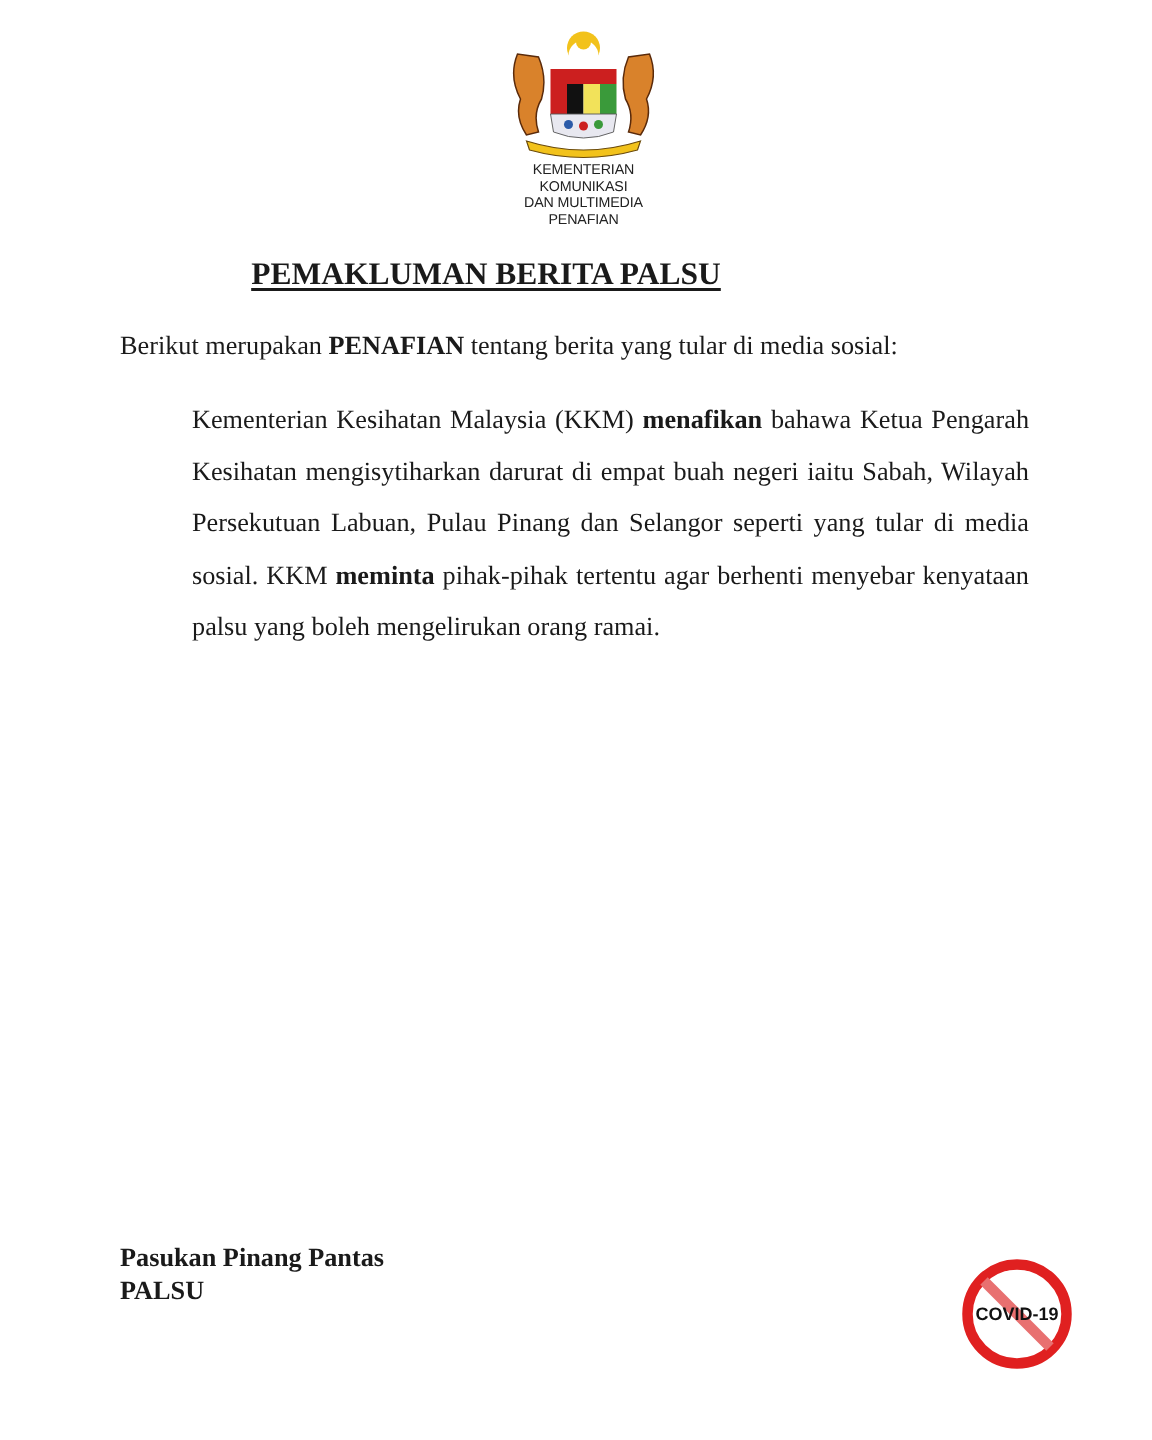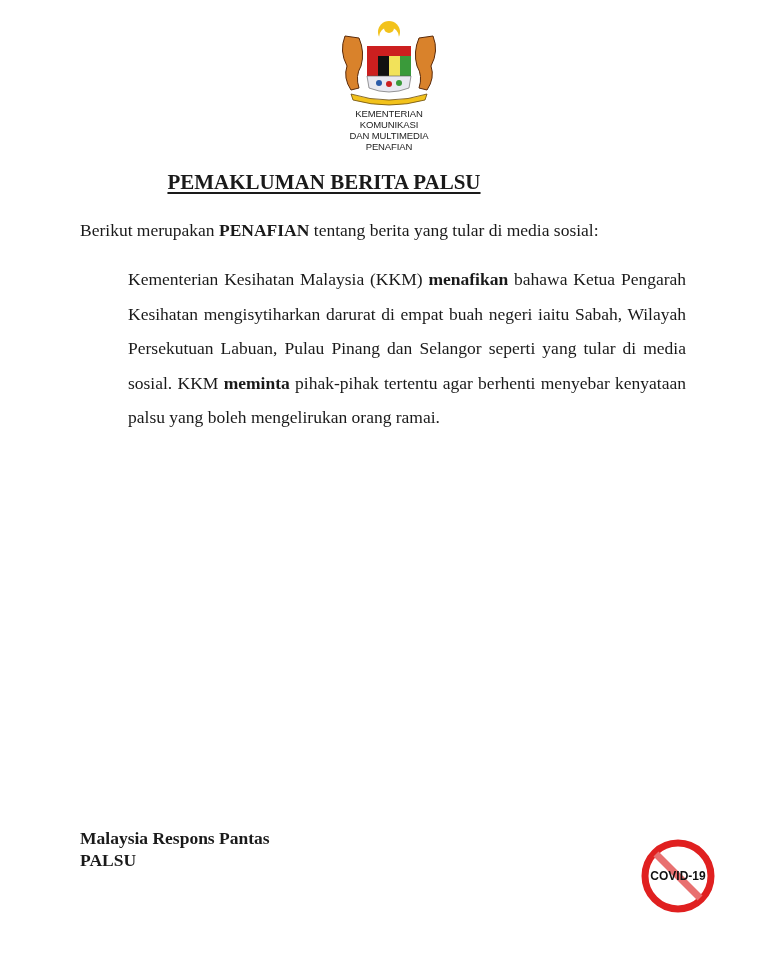--- a/index.html
+++ b/index.html
@@ -58,21 +58,21 @@
   </div>
 </div>
 
 <div class="title">PEMAKLUMAN BERITA PALSU</div>
 
 <div class="intro"><span>Berikut merupakan </span><b>PENAFIAN</b><span> tentang berita yang tular di media sosial:</span></div>
 
 <div class="body-para"><span>Kementerian Kesihatan Malaysia (KKM) </span><b>menafikan</b><span> bahawa Ketua Pengarah Kesihatan mengisytiharkan darurat di empat buah negeri iaitu Sabah, Wilayah Persekutuan Labuan, Pulau Pinang dan Selangor seperti yang tular di media sosial. KKM </span><b>meminta</b><span> pihak-pihak tertentu agar berhenti menyebar kenyataan palsu yang boleh mengelirukan orang ramai.</span></div>
 
 <div class="signature">
-  <div>Malaysia Respons Pantas</div>
+  <div>Pasukan Pinang Pantas</div>
   <div>PALSU</div>
 </div>
 
 <div class="nocovid">
   <svg width="76" height="76" viewBox="0 0 76 76">
     <circle cx="38" cy="38" r="33" fill="none" stroke="#e02020" stroke-width="7"></circle>
     <line x1="16" y1="16" x2="60" y2="60" stroke="#e87070" stroke-width="7"></line>
     <text x="38" y="42" text-anchor="middle" font-family="Liberation Sans, DejaVu Sans, sans-serif" font-weight="bold" font-size="12" fill="#111">COVID-19</text>
   </svg>
 </div>

